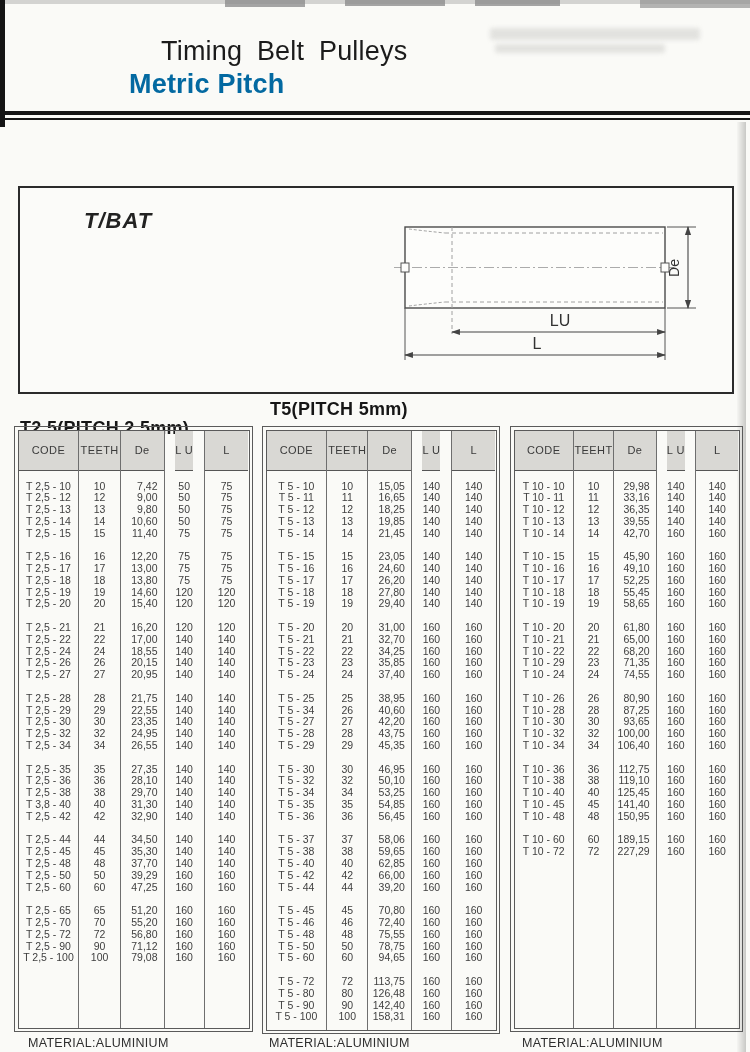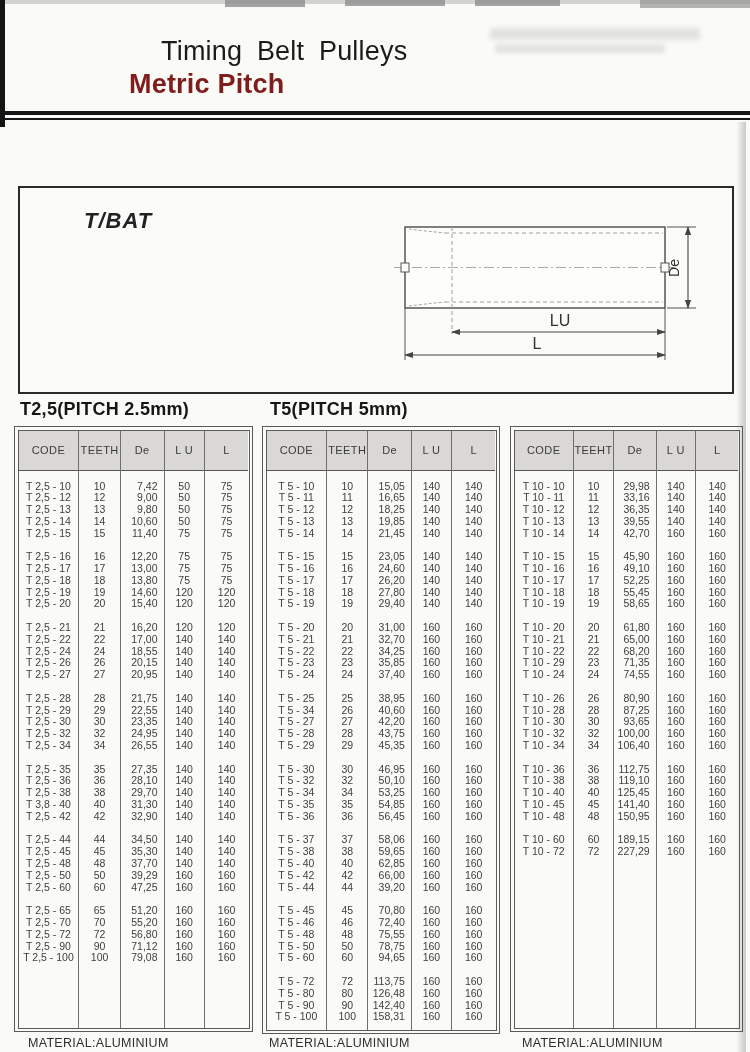--- a/index.html
+++ b/index.html
@@ -12,47 +12,47 @@
   .top-strip{position:absolute;left:0;top:0;width:750px;height:4px;background:#c6c6c4;opacity:.75;}
   .smudge{position:absolute;background:#8e8e8e;opacity:.8;}
   .ghost{position:absolute;background:#e2e2df;filter:blur(2px);border-radius:3px;}
   .left-bar{position:absolute;left:0;top:0;width:5px;height:127px;background:#141414;}
   .right-shadow{position:absolute;left:737px;top:122px;width:9px;height:930px;
     background:linear-gradient(to right, rgba(0,0,0,0.02), rgba(0,0,0,0.20));}
   
   .title1{position:absolute;left:129px;top:36px;font-size:27px;font-weight:normal;
     color:#1b1b1b;word-spacing:7px;letter-spacing:.2px;white-space:nowrap;margin-left:32px;}
   .title2{position:absolute;left:129px;top:69px;font-size:27px;font-weight:bold;
-    color:#7f1d1d;letter-spacing:.2px;white-space:nowrap;}
+    color:#0369a1;letter-spacing:.2px;white-space:nowrap;}
   .series{position:absolute;left:527px;top:57px;font-size:29px;font-weight:bold;
     color:#161616;white-space:nowrap;letter-spacing:.3px;}
   .rule1{position:absolute;left:0;top:111px;width:750px;height:4px;background:#151515;}
   .rule2{position:absolute;left:0;top:118px;width:750px;height:1.6px;background:#151515;}
   
   .panel{position:absolute;left:18px;top:186px;width:716px;height:208px;
     border:2px solid #2b2b2b;background:#fbfbf9;box-sizing:border-box;}
   .tbat1{position:absolute;left:64px;top:20px;font-size:22px;font-weight:bold;
     font-style:italic;color:#222;letter-spacing:1px;}
   .tbat2{position:absolute;left:64px;top:56px;font-size:22px;font-weight:bold;
     font-style:italic;color:#222;letter-spacing:1.5px;word-spacing:5px;}
   .drawing{position:absolute;left:0;top:0;}
   
   .sec{position:absolute;top:399px;font-size:18px;font-weight:bold;color:#161616;
     letter-spacing:.3px;white-space:nowrap;}
-  .sec.s0{left:20px;} .sec.s1{left:270px;} .sec.s2{left:516px;}
+  .sec.s0{left:20px;margin-top:19px;} .sec.s1{left:270px;} .sec.s2{left:516px;}
   
   .tbl{position:absolute;top:426px;border:1.5px solid #5a5a5a;padding:2.5px;
     box-sizing:border-box;background:transparent;}
   .tbl.t0{left:14px;width:239px;height:606px;}
   .tbl.t1{left:262px;width:238px;height:608px;}
   .tbl.t2{left:510px;width:233px;height:606px;}
   .tbl-in{border:1px solid #5a5a5a;height:100%;display:flex;overflow:hidden;box-sizing:border-box;}
   .col{display:flex;flex-direction:column;border-right:1px solid #6e6e6e;box-sizing:border-box;}
   .col.last{border-right:none;}
-  .col.c0{width:26.5%;} .col.c1{width:18%;} .col.c2{width:19%;} .col.c3{width:17.5%;} .col.c4{width:19%;}
+  .col.c0{width:26.5%;} .col.c1{width:18%;} .col.c2{width:19%;} .col.c3{width:17.5%;align-items:center;} .col.c4{width:19%;}
   .hcell{height:40px;flex:0 0 40px;background:#d9d8d4;border-bottom:1.5px solid #555;
     display:flex;align-items:center;justify-content:center;font-size:11px;color:#3a3a3a;
     letter-spacing:.4px;box-sizing:border-box;}
   .cell{height:11.8px;flex:0 0 11.8px;line-height:11.8px;font-size:10.5px;color:#3e3e3e;
     text-align:center;white-space:nowrap;overflow:visible;}
   .cell.right{text-align:right;padding-right:6px;box-sizing:border-box;}
   .spacer{flex:0 0 auto;}
   
   .mat{position:absolute;top:1036px;font-size:12.5px;color:#2e2e2e;letter-spacing:.3px;white-space:nowrap;}
   .mat.m0{left:28px;} .mat.m1{left:269px;} .mat.m2{left:522px;}

